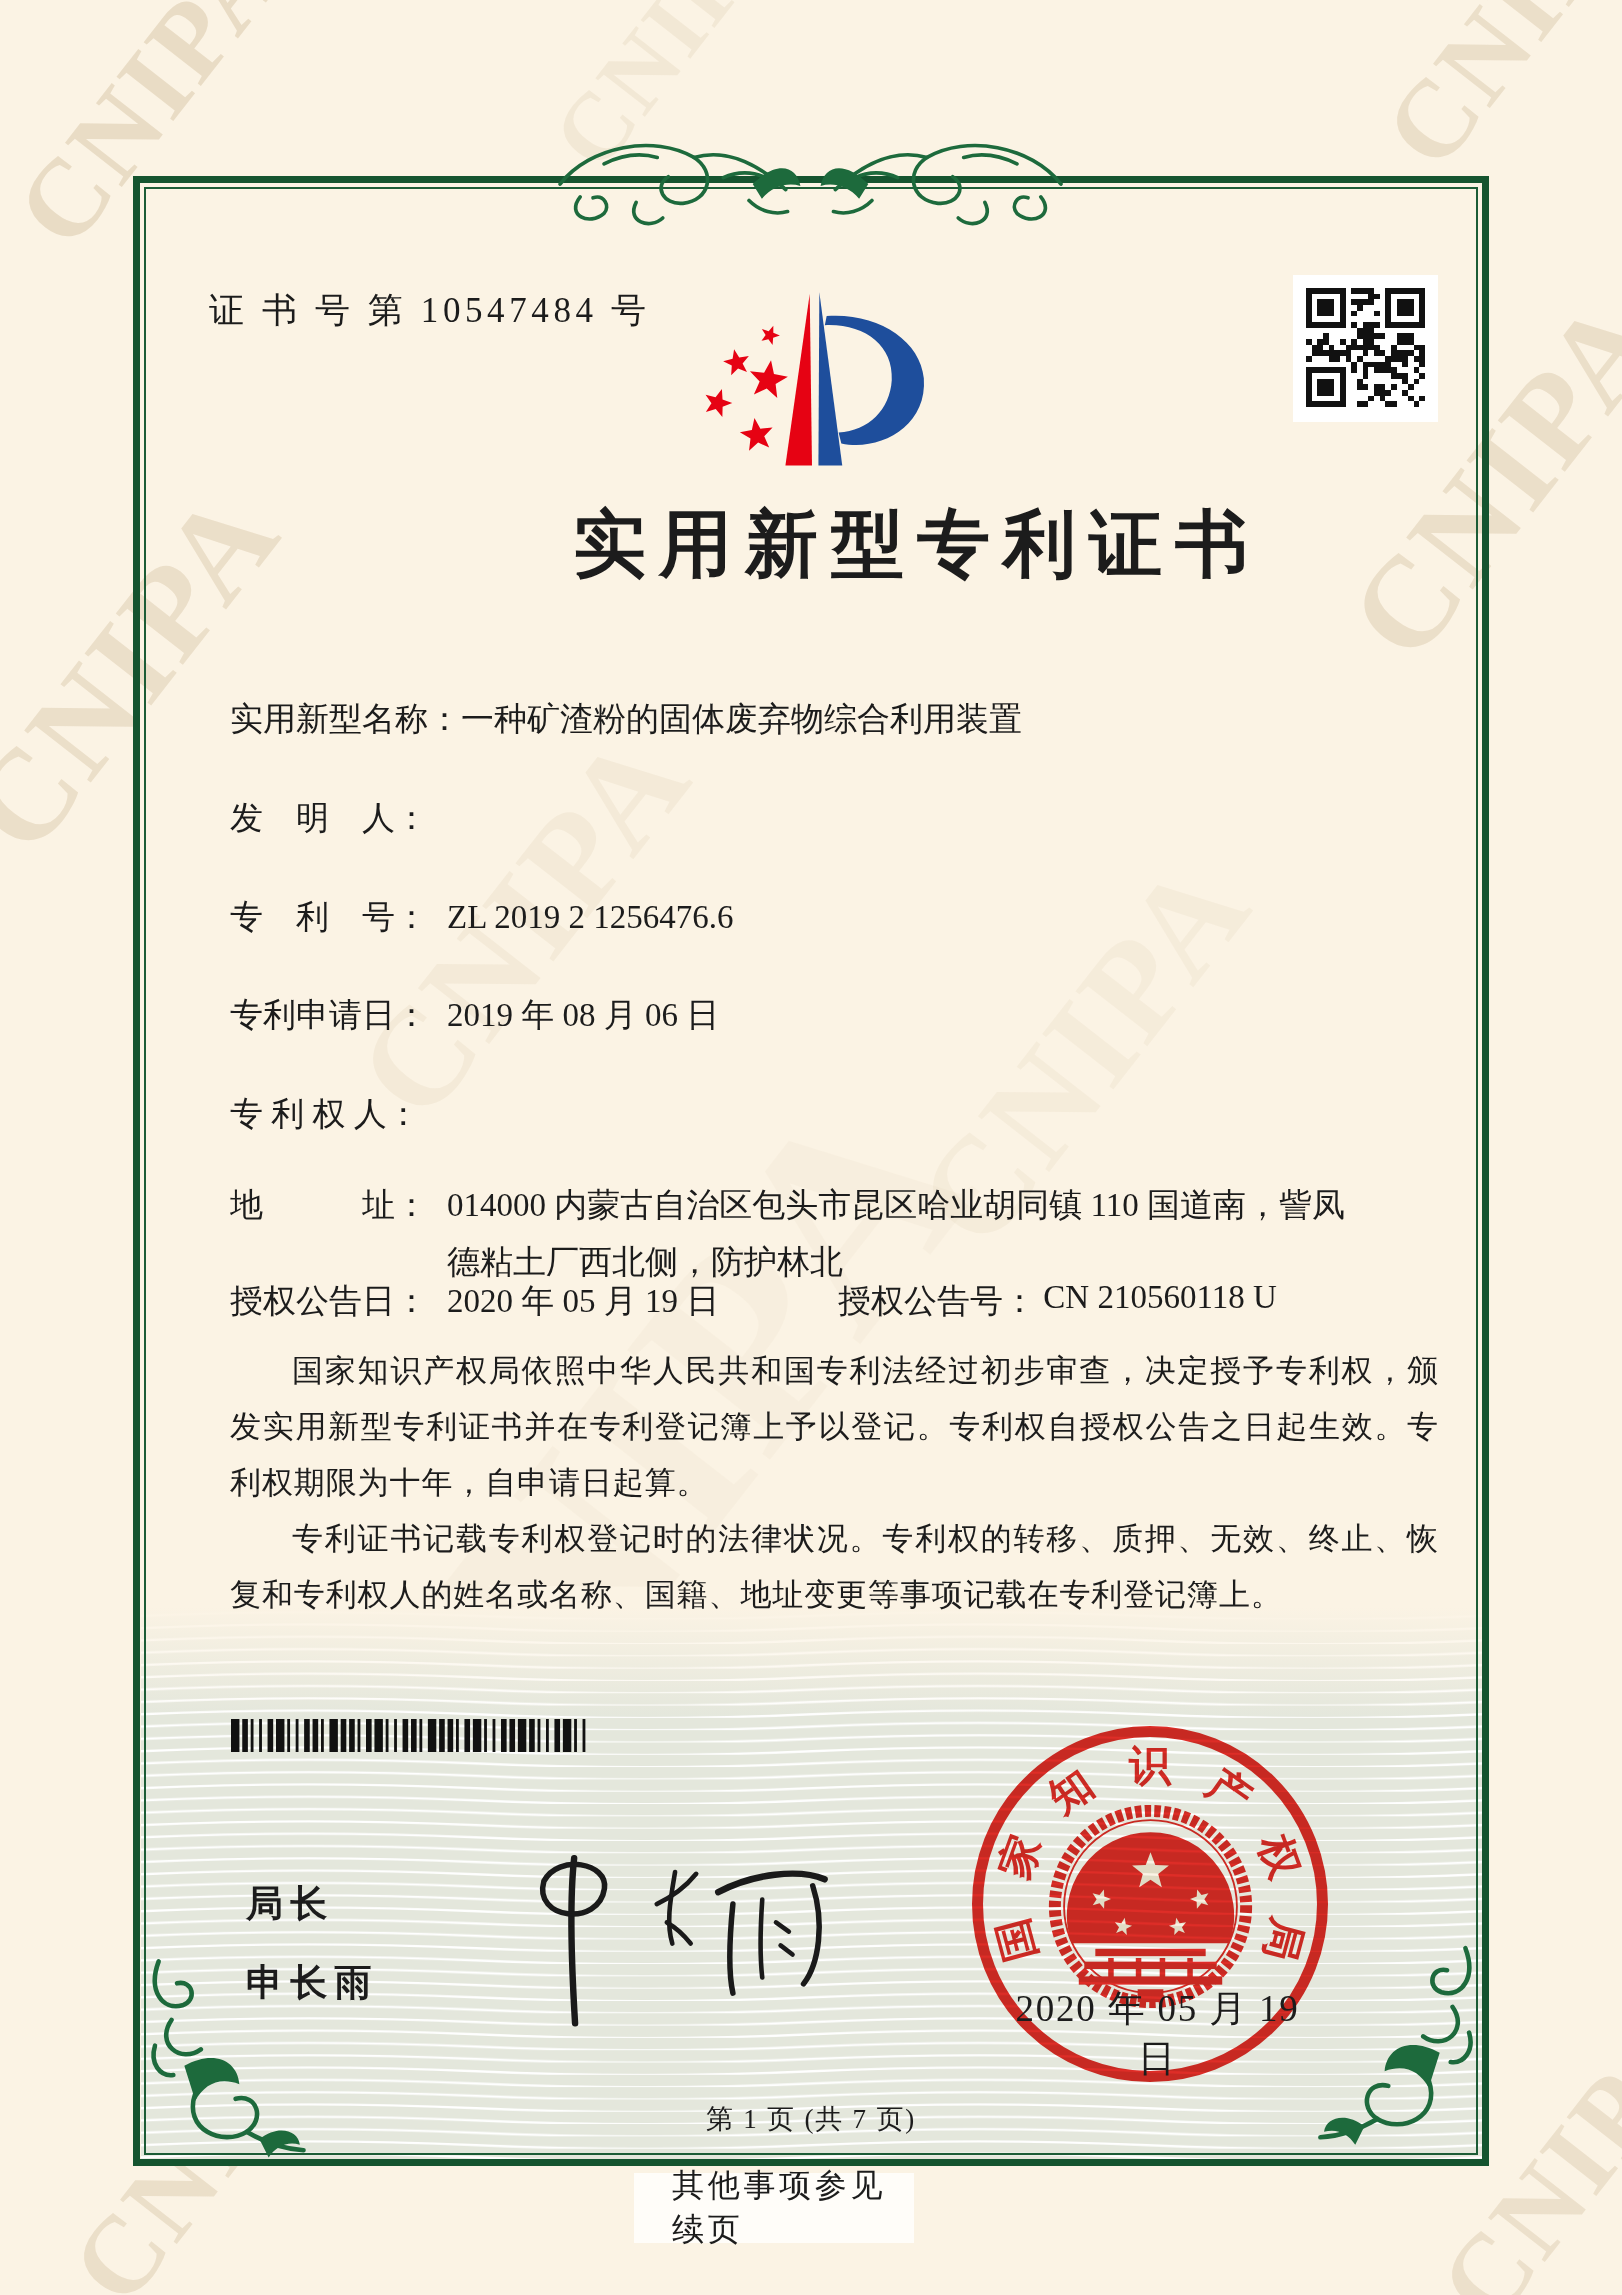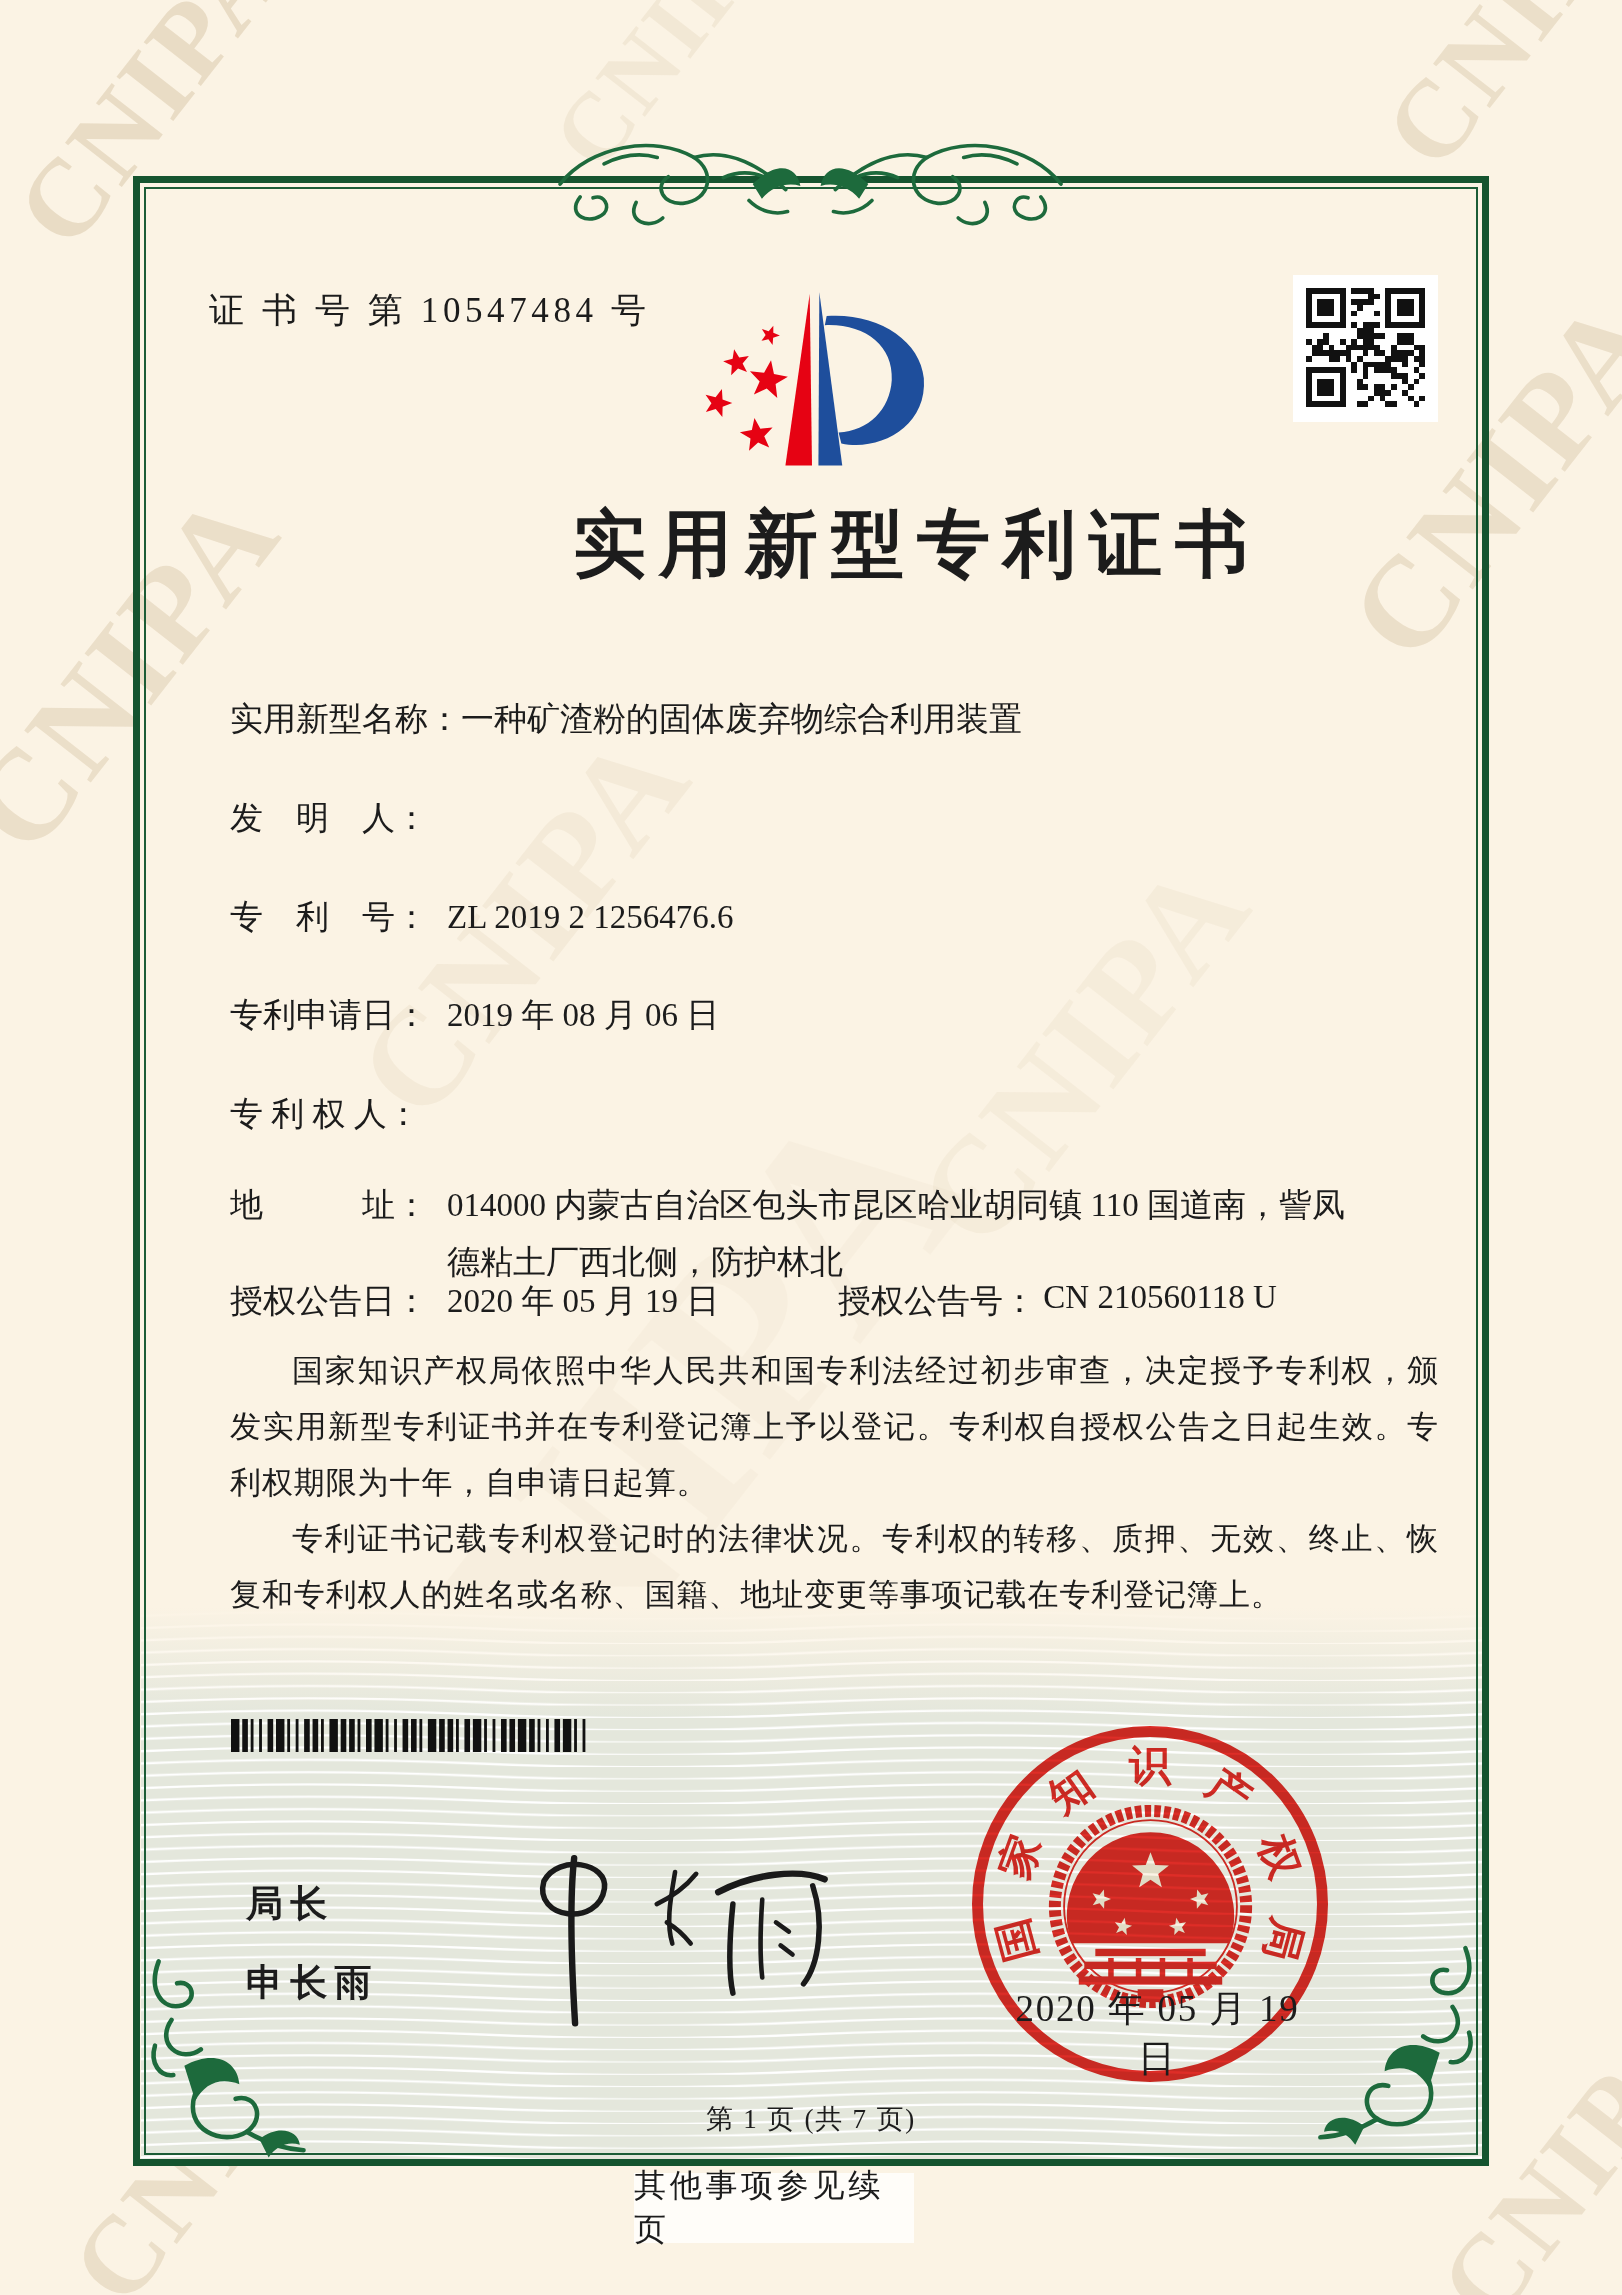--- a/index.html
+++ b/index.html
@@ -23,21 +23,21 @@
   .field{position:absolute;z-index:6;left:230px;width:1209px;display:flex;font-size:33px;line-height:46px;}
   .field .lab{flex:0 0 217px;white-space:nowrap;}
   .field .val{flex:1;}
   .body-par{position:absolute;z-index:6;left:230px;width:1209px;font-size:31px;line-height:56px;
             text-align:justify;text-indent:2em;letter-spacing:0.9px;}
   .officer{position:absolute;z-index:6;left:246px;font-size:37px;letter-spacing:7.3px;
            font-family:"Liberation Sans",sans-serif;font-weight:bold;}
   .pageinfo{position:absolute;z-index:6;left:133px;width:1356px;text-align:center;font-size:27px;letter-spacing:1.8px;}
   .note-strip{position:absolute;z-index:6;left:634px;top:2173px;width:280px;height:70px;background:#fffdf9;
               display:flex;align-items:center;justify-content:center;}
-  .note-strip span{font-size:32px;letter-spacing:3.7px;}
+  .note-strip span{font-size:32px;letter-spacing:3.7px;padding-left:38px;}
   
   .seal{position:absolute;z-index:7;left:972px;top:1726px;width:356px;height:356px;
         mix-blend-mode:multiply;opacity:.94;}
   .seal .ring{position:absolute;inset:0;border:11px solid #dd2019;border-radius:50%;}
   .seal .ringchar{position:absolute;left:50%;top:50%;font-size:42px;font-weight:bold;color:#dd2019;
                   font-family:"Liberation Serif",serif;}
   .sealdate{position:absolute;z-index:8;left:1006px;top:1984px;width:303px;text-align:center;
             font-size:37px;letter-spacing:1.8px;}
   .qrpad{position:absolute;z-index:6;left:1293px;top:275px;width:145px;height:147px;background:#fff;}
 </style>

